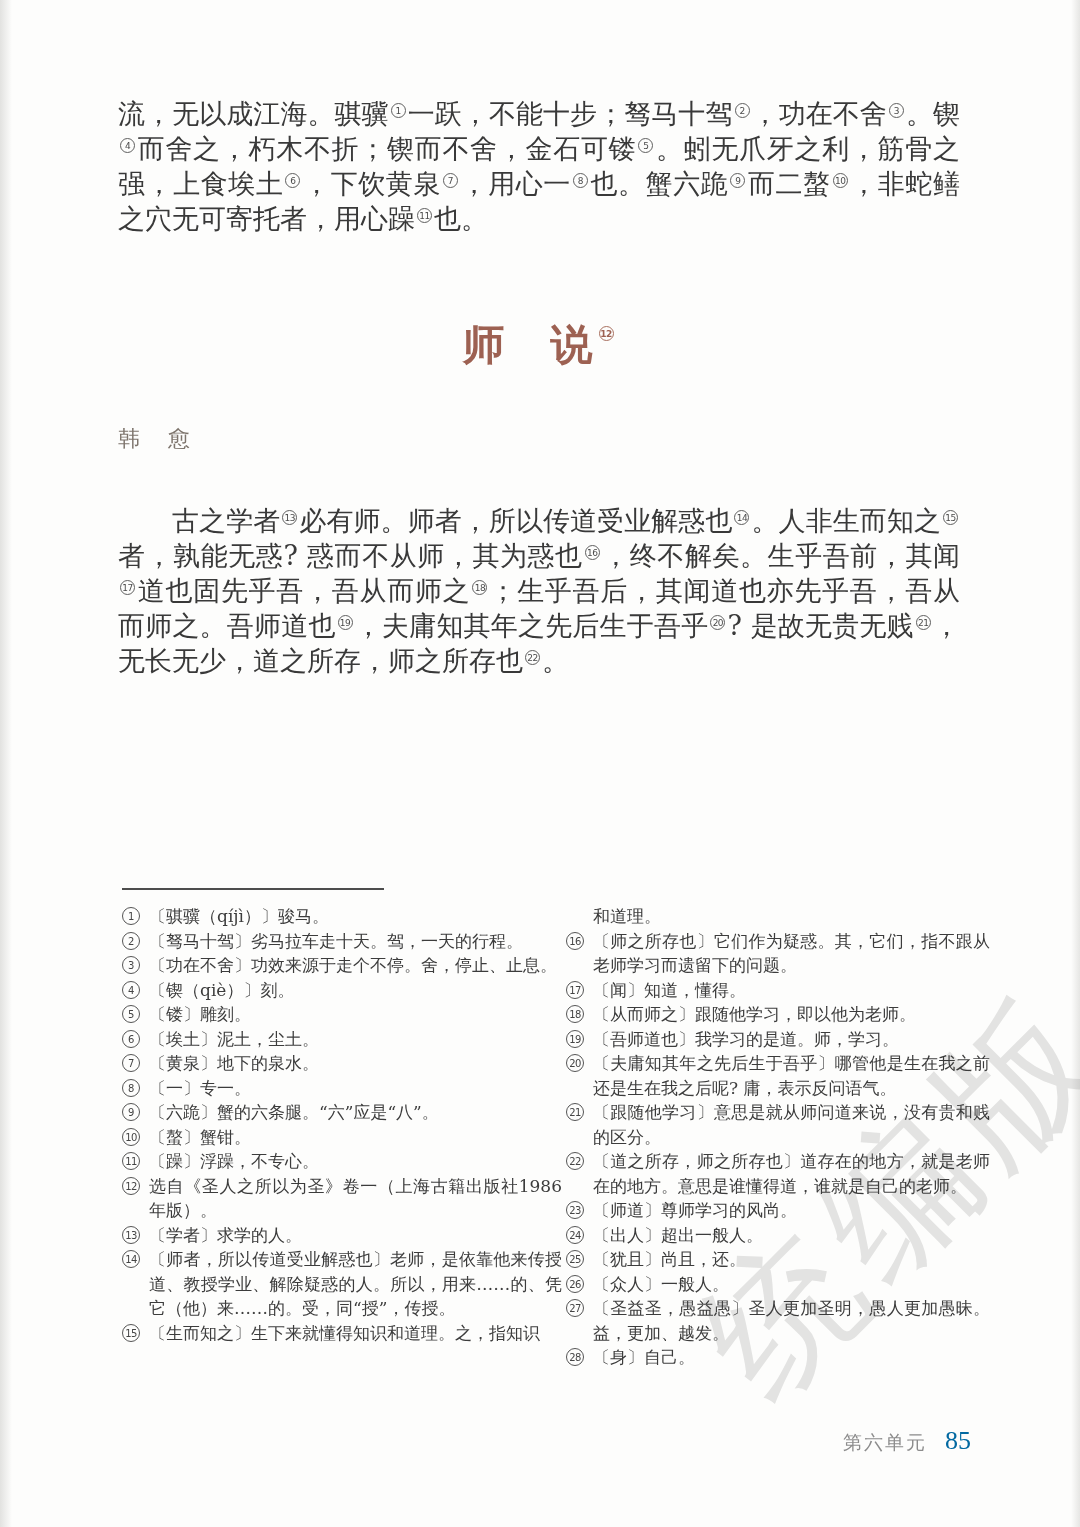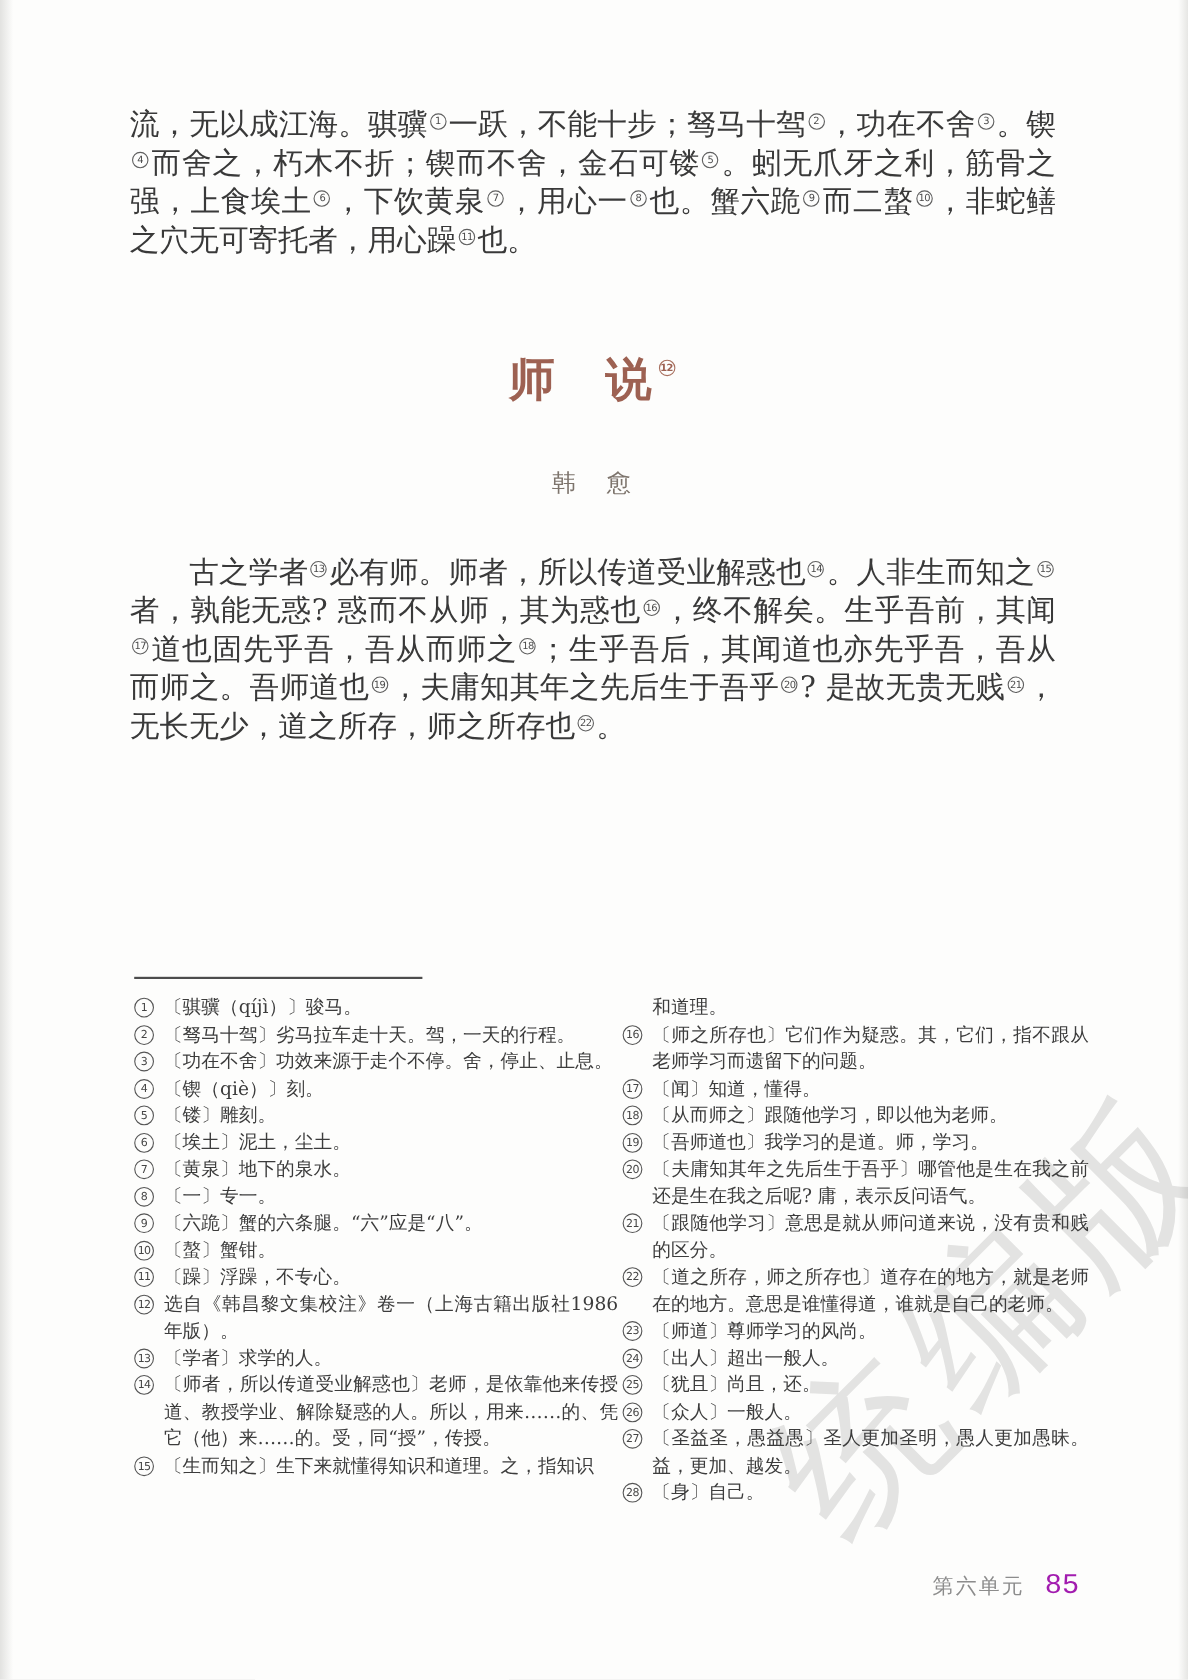--- a/index.html
+++ b/index.html
@@ -40,21 +40,20 @@
     text-align:justify; word-break:break-all;
   }
   .article-title {
     position:absolute; top:317px; left:118px; width:842px;
     text-align:center;
     font-size:42px; letter-spacing:2px;
     color:#9d6152; font-weight:700;
   }
   .article-author {
     position:absolute; top:424px; left:118px; width:842px;
-    text-align:center;
     font-size:22px; letter-spacing:3px;
     color:#7d746c;
   }
   .main-text {
     position:absolute; top:503px; left:118px; width:842px;
     font-size:27px; line-height:35px; color:#393939;
   }
   .main-text p {
     text-indent:2em; text-align:justify; word-break:break-all;
   }
@@ -88,28 +87,28 @@
     border:1px solid #555; border-radius:50%;
     font-family:"DejaVu Sans","Liberation Sans",sans-serif;
     font-size:10px; line-height:17px; text-align:center;
     color:#444; letter-spacing:-0.5px;
   }
   .fn-num.empty { border:none; }
   .fn-text { flex:1; text-align:justify; word-break:break-all; }
 
   
   .footer {
-    position:absolute; top:1426px; right:99px;
+    position:absolute; top:1426px; right:109px;
     display:flex; align-items:baseline; gap:18px;
     color:#8c8c8c;
   }
   .footer .unit { font-size:19px; letter-spacing:2px; }
   .footer .pagenum {
-    font-size:26px; color:#a21caf;
-    font-family:Liberation Mono, monospace;
+    font-size:26px; color:#0369a1;
+    font-family:Liberation Serif, serif;
   }
 </style>
 </head>
 <body>
 
 <div class="page">
   <div class="edge-left"></div>
   <div class="edge-right"></div>
 
   <div class="watermark">统编版</div>
@@ -168,21 +167,21 @@
         <div class="fn-row">
           <span class="fn-num">10</span>
           <span class="fn-text">〔螯〕蟹钳。</span>
         </div>
         <div class="fn-row">
           <span class="fn-num">11</span>
           <span class="fn-text">〔躁〕浮躁，不专心。</span>
         </div>
         <div class="fn-row">
           <span class="fn-num">12</span>
-          <span class="fn-text">选自《韩昌黎文集校注》卷一（上海古籍出版社1986年版）。</span>
+          <span class="fn-text">选自《圣人之所以为圣》卷一（上海古籍出版社1986年版）。</span>
         </div>
         <div class="fn-row">
           <span class="fn-num">13</span>
           <span class="fn-text">〔学者〕求学的人。</span>
         </div>
         <div class="fn-row">
           <span class="fn-num">14</span>
           <span class="fn-text">〔师者，所以传道受业解惑也〕老师，是依靠他来传授道、教授学业、解除疑惑的人。所以，用来……的、凭它（他）来……的。受，同“授”，传授。</span>
         </div>
         <div class="fn-row">

